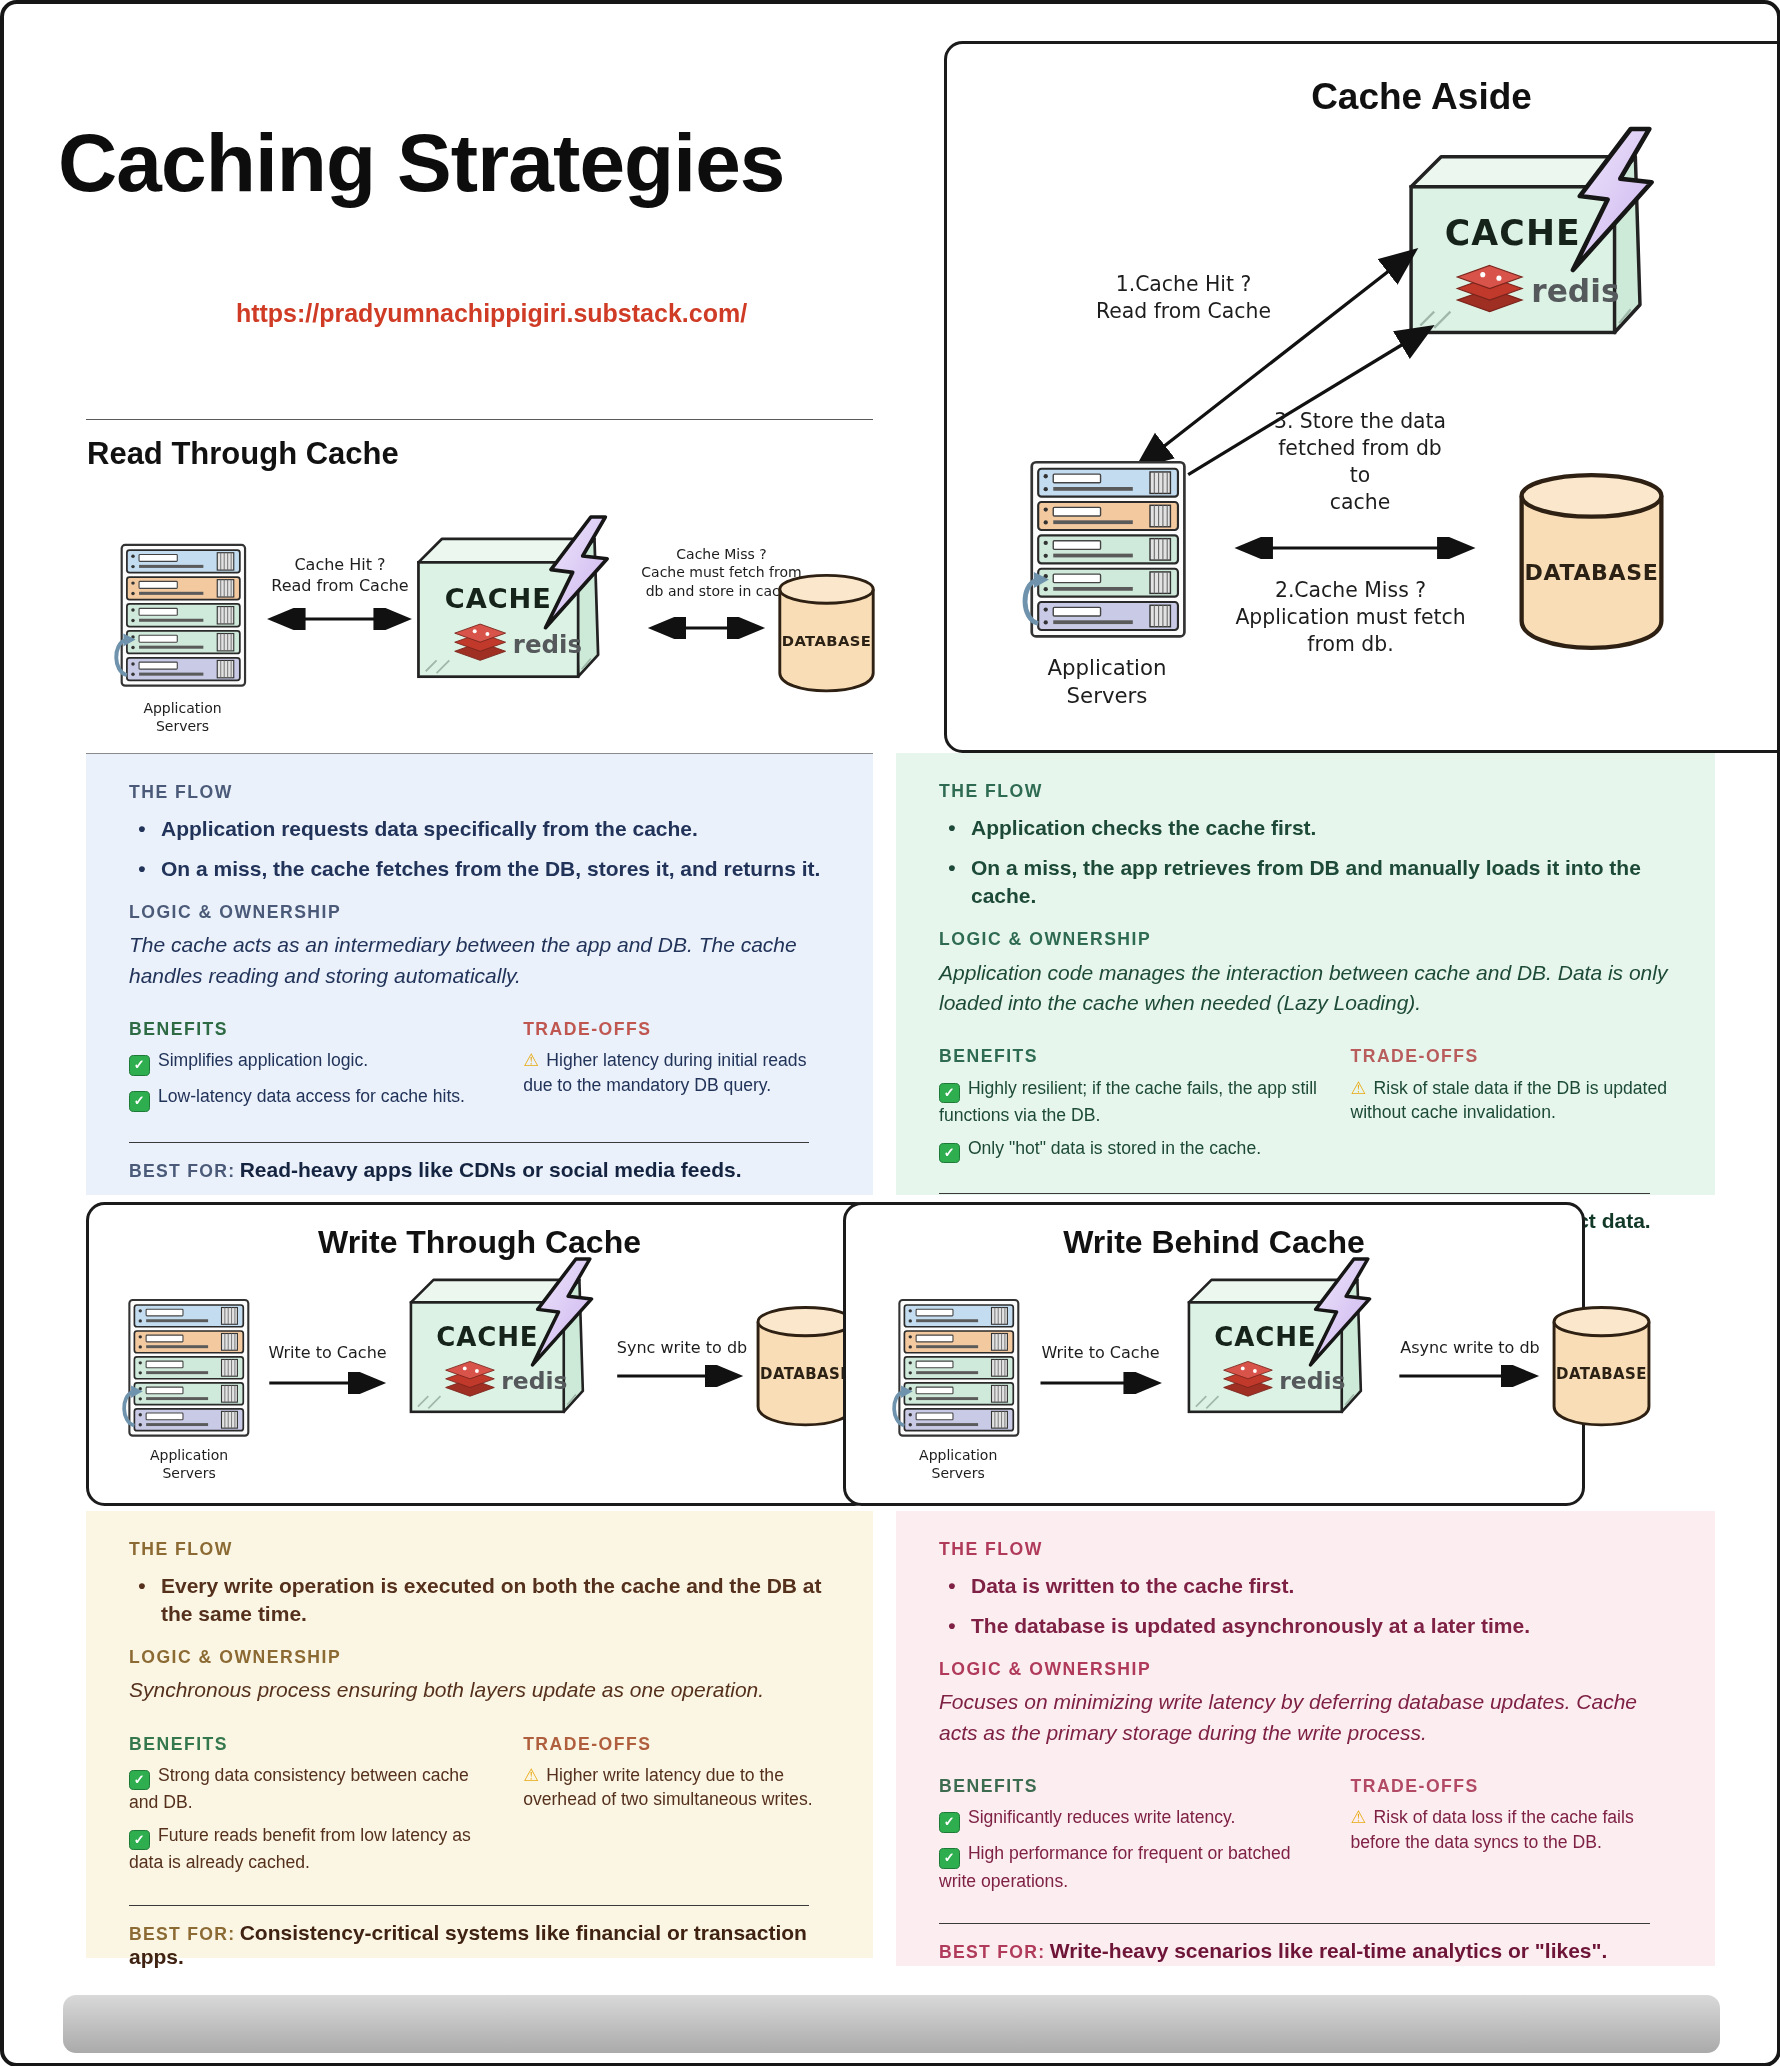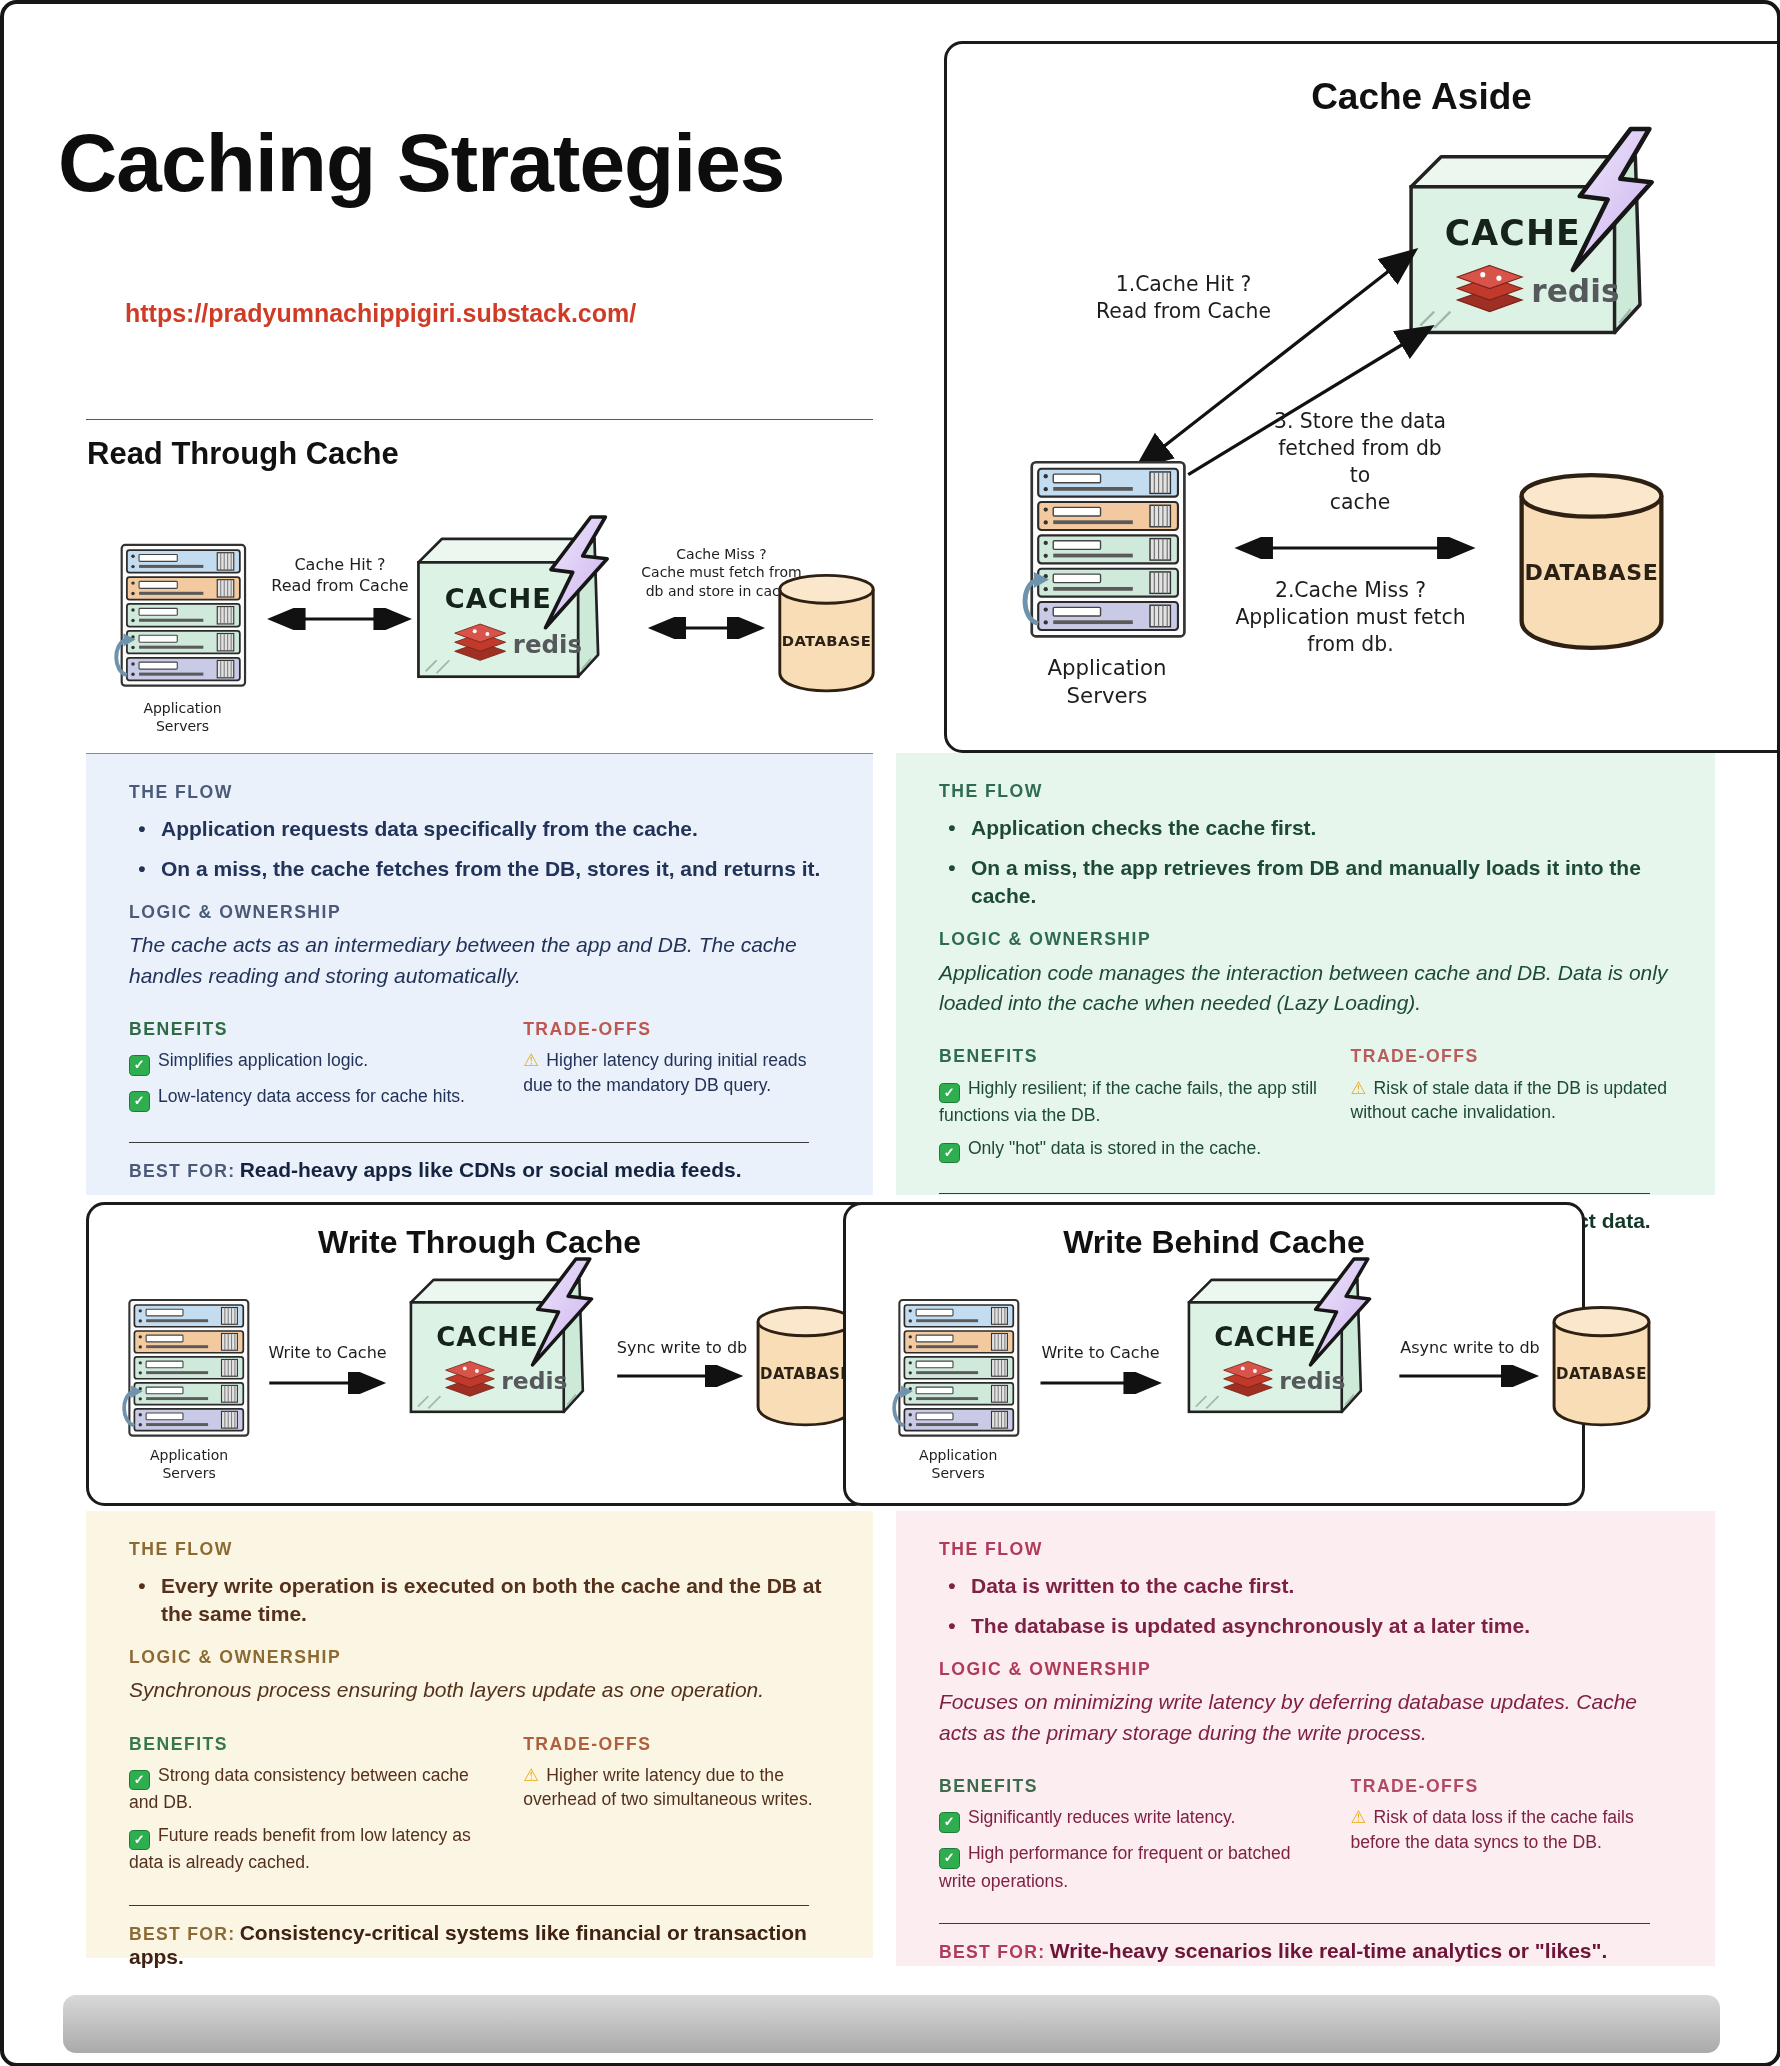--- a/index.html
+++ b/index.html
@@ -1,21 +1,21 @@
 <!DOCTYPE html>
 <html style="font-size:15px"><head>
 <meta charset="utf-8">
 <style>
   html,body{margin:0;padding:0;background:#fff;font-family:"Liberation Sans",sans-serif;}
   #root{position:relative;width:1781px;height:2067px;background:#ffffff;border:4.6px solid #161616;
         border-radius:16.7px;box-sizing:border-box;overflow:hidden;}
 
   
   .main-title{position:absolute;left:54px;top:112px;font-size:82px;font-weight:800;color:#0d0d0d;letter-spacing:-0.9px;}
-  .site-url{position:absolute;left:121px;top:295px;width:733px;font-size:25px;font-weight:700;color:#cf3b25;}
+  .site-url{position:absolute;left:121px;top:295px;width:733px;text-align:center;font-size:25px;font-weight:700;color:#cf3b25;}
   .hr-left{position:absolute;left:82px;top:415px;width:787px;border-top:1.9px solid #5a5a5a;}
   .rt-heading{position:absolute;left:83px;top:432px;width:798px;text-align:left;font-size:31px;font-weight:700;color:#111;}
 
   
   .diag{position:absolute;}
   .dbox{position:absolute;border:3.2px solid #1b1b1b;border-radius:18.6px;background:#fff;box-sizing:border-box;}
   .dtitle{position:absolute;left:0;right:0;text-align:center;font-weight:700;color:#111;}
   .abs{position:absolute;}
   .hand{font-family:"DejaVu Sans",sans-serif;color:#1d1d1d;text-align:center;line-height:1.32;}
   .lbl span{display:block;}

